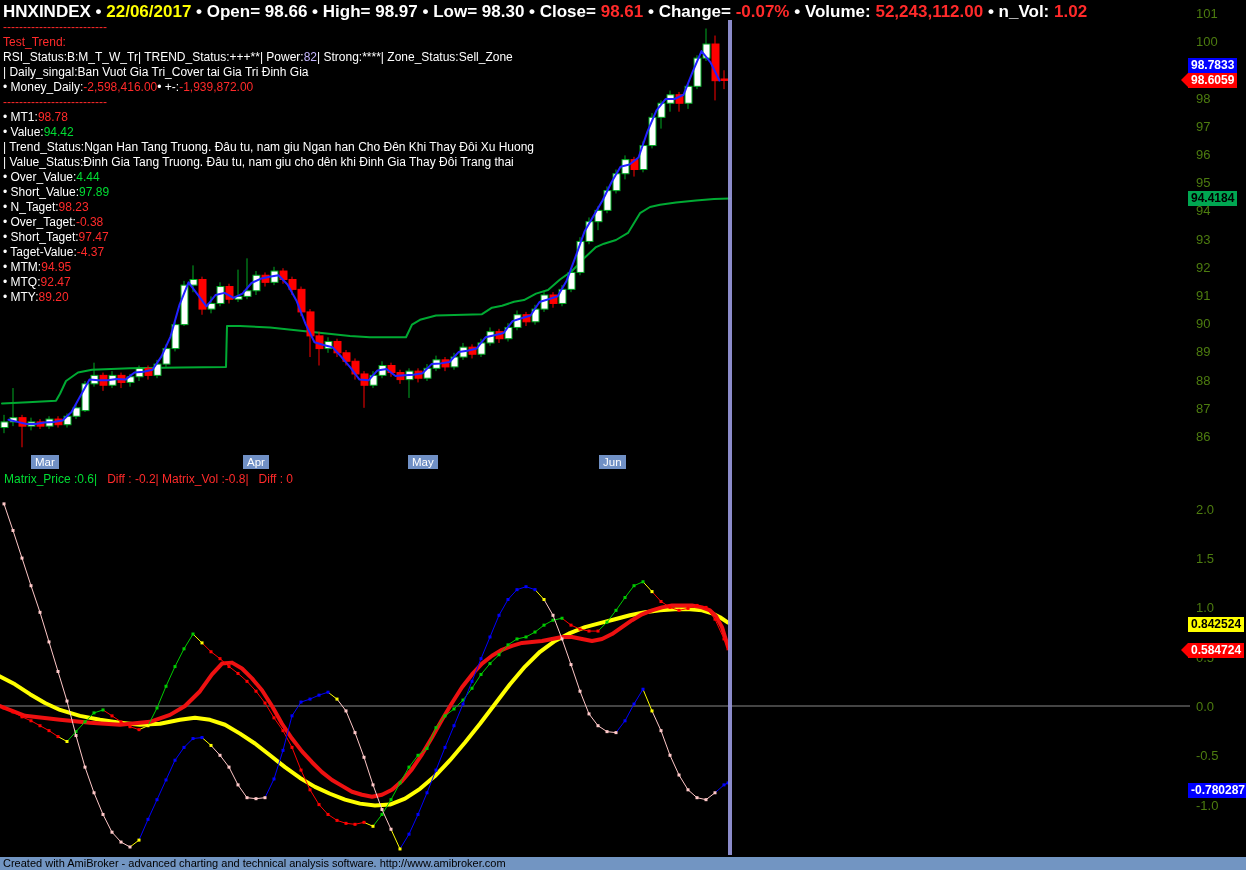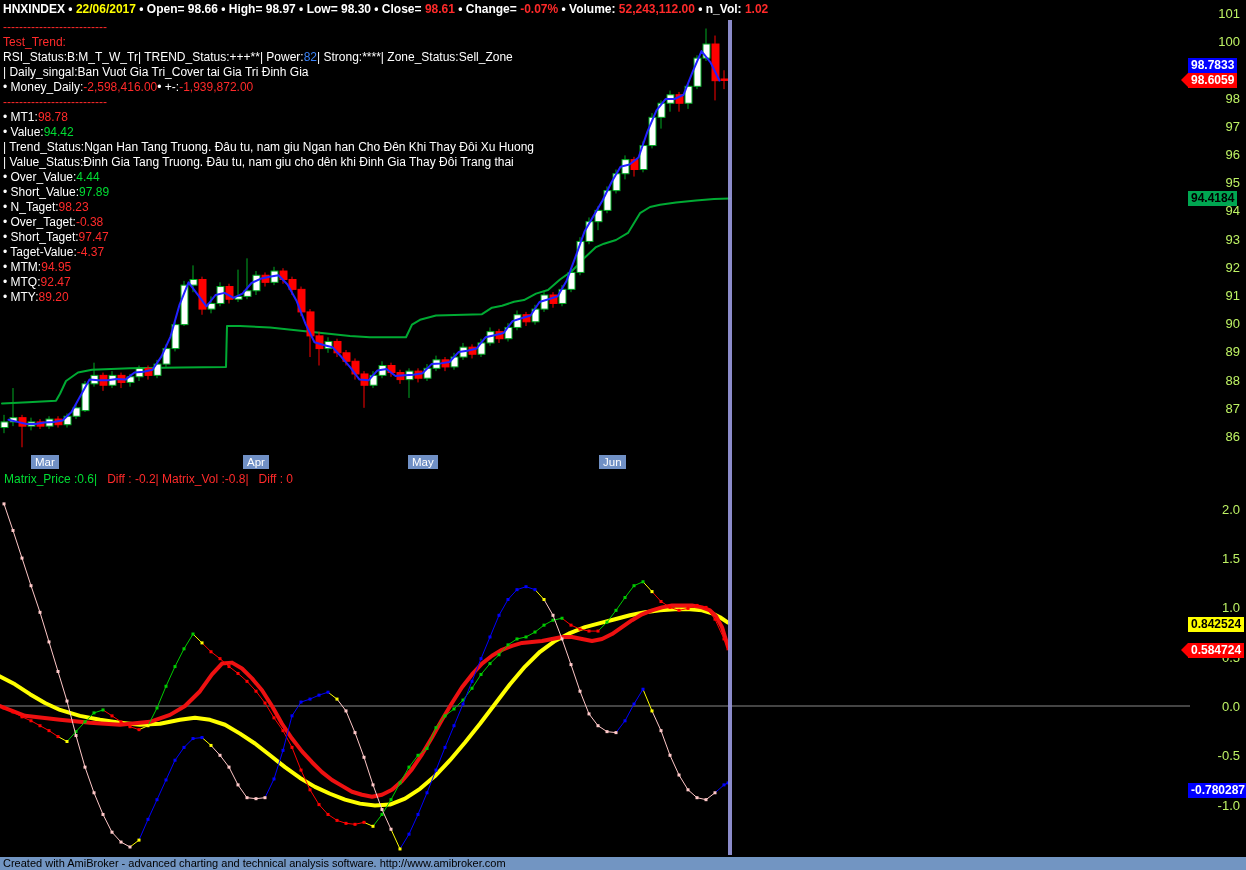--- a/index.html
+++ b/index.html
@@ -1,44 +1,44 @@
 <!DOCTYPE html>
 <html><head>
 <meta charset="utf-8">
 <style>
   html,body{margin:0;padding:0;background:#000;}
   #app{position:relative;width:1246px;height:870px;background:#000;overflow:hidden;
        font-family:"Liberation Sans",sans-serif;}
   #hdr{position:absolute;left:3px;top:2px;height:16px;white-space:nowrap;
-       font-size:12px;font-weight:bold;color:#fff;}
+       font-size:17px;font-weight:bold;color:#fff;}
   #hdr span{white-space:pre;}
   #info{position:absolute;left:3px;top:20px;font-size:12px;line-height:15px;white-space:nowrap;}
   .iline{height:15px;white-space:pre;}
   #matrix{position:absolute;left:4px;top:472px;font-size:12px;white-space:pre;}
   #chart-svg{position:absolute;left:0;top:0;}
-  .tick{position:absolute;left:1196px;width:44px;text-align:right;font-size:13px;color:#bef264;}
+  .tick{position:absolute;left:1196px;width:44px;font-size:13px;color:#4d7c0f;}
   .chip{position:absolute;left:1188px;height:15px;line-height:15px;padding:0 3px;
         font-size:12px;font-weight:bold;white-space:nowrap;}
   .chip .arr{position:absolute;left:-7px;top:0;width:0;height:0;
         border-top:7.5px solid transparent;border-bottom:7.5px solid transparent;}
   .month{position:absolute;top:455px;height:14px;line-height:14px;padding:0 4px;
         font-size:11.5px;color:#fff;background:#7090c5;}
   #foot{position:absolute;left:0;top:856px;width:1246px;height:14px;background:#7295c2;
         border-top:1px solid #000;color:#000;font-size:11px;line-height:13px;padding-left:3px;
         box-sizing:border-box;white-space:nowrap;}
 </style>
 </head>
 <body>
 
 <div id="app">
   <div id="hdr"><span style="color: rgb(255, 255, 255);">HNXINDEX</span><span style="color: rgb(255, 255, 255);"> • </span><span style="color: rgb(255, 255, 0);">22/06/2017</span><span style="color: rgb(255, 255, 255);"> • Open= 98.66 • High= 98.97 • Low= 98.30 • Close= </span><span style="color: rgb(255, 42, 42);">98.61</span><span style="color: rgb(255, 255, 255);"> • Change= </span><span style="color: rgb(255, 42, 42);">-0.07%</span><span style="color: rgb(255, 255, 255);"> • Volume: </span><span style="color: rgb(255, 42, 42);">52,243,112.00</span><span style="color: rgb(255, 255, 255);"> • n_Vol: </span><span style="color: rgb(255, 42, 42);">1.02</span></div>
   <div id="info">
       <div class="iline"><span style="color: rgb(255, 42, 42);">--------------------------</span></div>
       <div class="iline"><span style="color: rgb(255, 42, 42);">Test_Trend:</span></div>
-      <div class="iline"><span style="color: rgb(255, 255, 255);">RSI_Status:B:M_T_W_Tr| TREND_Status:+++**| Power:</span><span style="color: #3b82f6;">82</span><span style="color: rgb(255, 255, 255);">| Strong:****| Zone_Status:Sell_Zone</span></div>
+      <div class="iline"><span style="color: rgb(255, 255, 255);">RSI_Status:B:M_T_W_Tr| TREND_Status:+++**| Power:</span><span style="color: #c4b5fd;">82</span><span style="color: rgb(255, 255, 255);">| Strong:****| Zone_Status:Sell_Zone</span></div>
       <div class="iline"><span style="color: rgb(255, 255, 255);">| Daily_singal:Ban Vuot Gia Tri_Cover tai Gia Tri Đinh Gia</span></div>
       <div class="iline"><span style="color: rgb(255, 255, 255);">• Money_Daily:</span><span style="color: rgb(255, 42, 42);">-2,598,416.00</span><span style="color: rgb(255, 255, 255);">• +-:</span><span style="color: rgb(255, 42, 42);">-1,939,872.00</span></div>
       <div class="iline"><span style="color: rgb(255, 42, 42);">--------------------------</span></div>
       <div class="iline"><span style="color: rgb(255, 255, 255);">• MT1:</span><span style="color: rgb(255, 42, 42);">98.78</span></div>
       <div class="iline"><span style="color: rgb(255, 255, 255);">• Value:</span><span style="color: rgb(0, 221, 51);">94.42</span></div>
       <div class="iline"><span style="color: rgb(255, 255, 255);">| Trend_Status:Ngan Han Tang Truong. Đâu tu, nam giu Ngan han Cho Đên Khi Thay Đôi Xu Huong</span></div>
       <div class="iline"><span style="color: rgb(255, 255, 255);">| Value_Status:Đinh Gia Tang Truong. Đâu tu, nam giu cho dên khi Đinh Gia Thay Đôi Trang thai</span></div>
       <div class="iline"><span style="color: rgb(255, 255, 255);">• Over_Value:</span><span style="color: rgb(0, 221, 51);">4.44</span></div>
       <div class="iline"><span style="color: rgb(255, 255, 255);">• Short_Value:</span><span style="color: rgb(0, 221, 51);">97.89</span></div>
       <div class="iline"><span style="color: rgb(255, 255, 255);">• N_Taget:</span><span style="color: rgb(255, 42, 42);">98.23</span></div>

